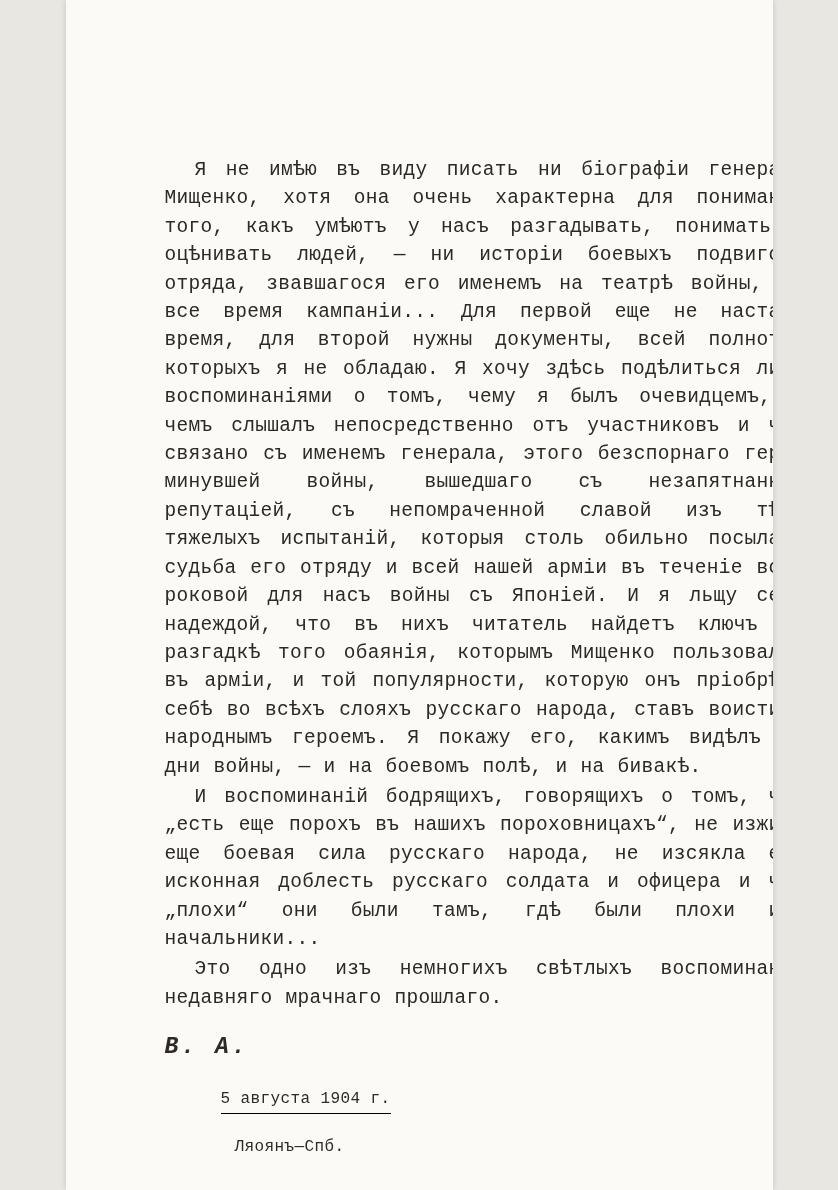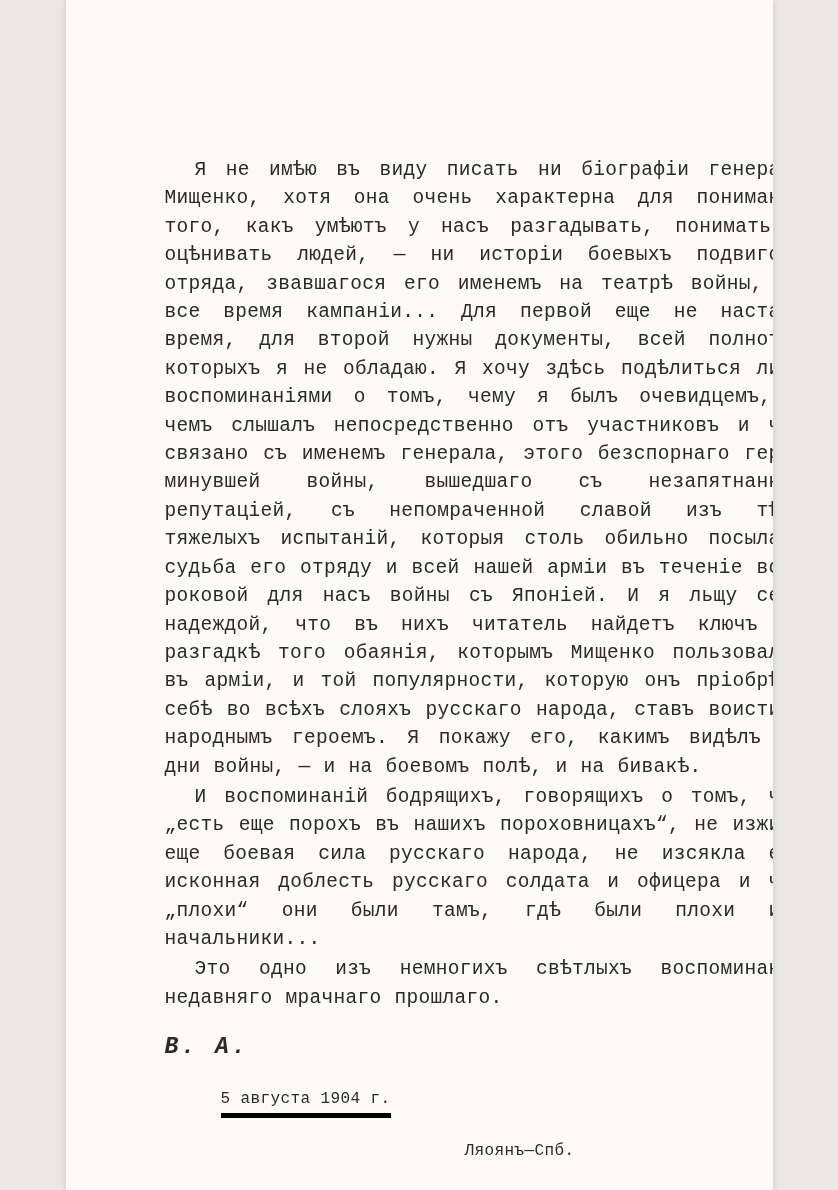--- a/index.html
+++ b/index.html
@@ -43,31 +43,30 @@
     letter-spacing: 3px;
   }
   .date-block {
     margin: 26px 0 0 56px;
     font-size: 16px;
     line-height: 26px;
     letter-spacing: 0.4px;
   }
   .date-line-1 {
     display: inline-block;
-    border-bottom: 5px solid #000000;
+    border-bottom: 1px solid #000000;
     padding-bottom: 1px;
   }
   .date-line-2 {
     display: block;
     margin-top: 2px;
   }
   .place-line {
     display: block;
     margin: 20px 0 16px 14px;
-    text-align: center;
   }
 </style>
 </head>
 <body>
 
 <div class="page">
   <div class="text-block">
 
     <p class="para">Я не имѣю въ виду писать ни біографіи генерала Мищенко, хотя она очень характерна для пониманія того, какъ умѣютъ у насъ разгадывать, понимать и оцѣнивать людей, — ни исторіи боевыхъ подвиговъ отряда, звавшагося его именемъ на театрѣ войны, за все время кампаніи... Для первой еще не настало время, для второй нужны документы, всей полнотой которыхъ я не обладаю. Я хочу здѣсь подѣлиться лишь воспоминаніями о томъ, чему я былъ очевидцемъ, о чемъ слышалъ непосредственно отъ участниковъ и что связано съ именемъ генерала, этого безспорнаго героя минувшей войны, вышедшаго съ незапятнанной репутаціей, съ непомраченной славой изъ тѣхъ тяжелыхъ испытаній, которыя столь обильно посылала судьба его отряду и всей нашей арміи въ теченіе всей роковой для насъ войны съ Японіей. И я льщу себя надеждой, что въ нихъ читатель найдетъ ключъ къ разгадкѣ того обаянія, которымъ Мищенко пользовался въ арміи, и той популярности, которую онъ пріобрѣлъ себѣ во всѣхъ слояхъ русскаго народа, ставъ воистину народнымъ героемъ. Я покажу его, какимъ видѣлъ въ дни войны, — и на боевомъ полѣ, и на бивакѣ.</p>
 

